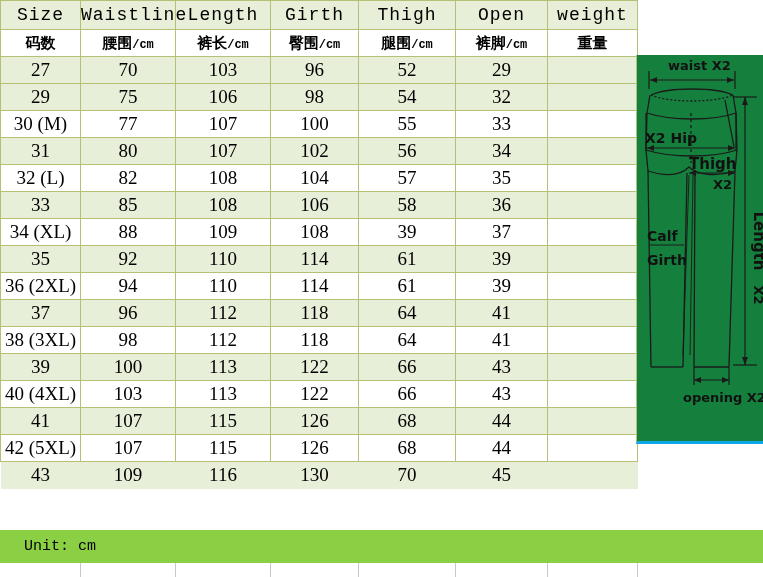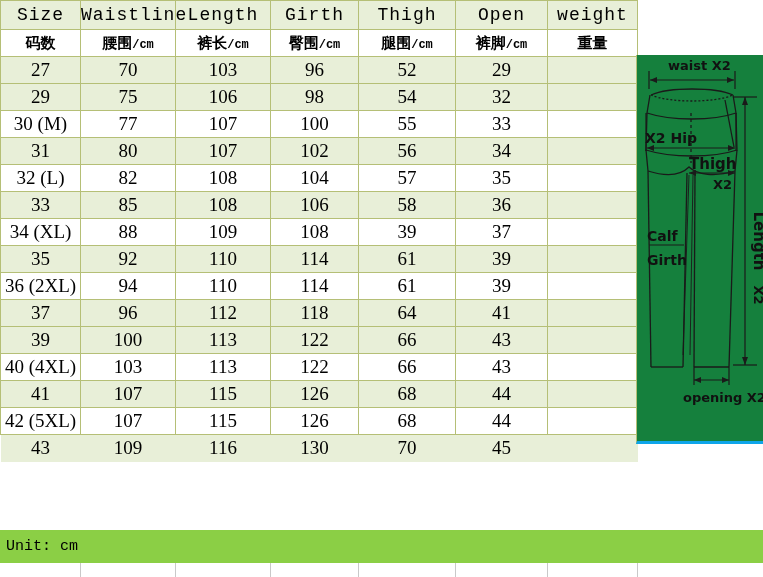--- a/index.html
+++ b/index.html
@@ -101,21 +101,21 @@
     top: 530px;
     width: 763px;
     height: 33px;
     background: #8bcf45;
     color: #000000;
     font-family: "Liberation Mono", "DejaVu Sans Mono", monospace;
     font-size: 15px;
     display: flex;
     align-items: center;
     box-sizing: border-box;
-    padding-left: 6px;
+    padding-left: 24px;
   }
   .footer-bar .unit-label { white-space: pre; }
   .footer-bar .note { white-space: pre; margin-left: 34px; }
 
   
   .bottom-strip {
     position: absolute;
     left: 0;
     top: 563px;
     width: 763px;
@@ -275,20 +275,30 @@
         <tr class="data alt">
           <td>37</td>
           <td>96</td>
           <td>112</td>
           <td>118</td>
           <td>64</td>
           <td>41</td>
           <td></td>
           <td class="tail" style="border: none; background: rgb(255, 255, 255);"></td>
         </tr>
+        <tr class="data">
+          <td>38 (3XL)</td>
+          <td>98</td>
+          <td>112</td>
+          <td>118</td>
+          <td>64</td>
+          <td>41</td>
+          <td></td>
+          <td class="tail" style="border: none; background: rgb(255, 255, 255);"></td>
+        </tr>
         <tr class="data alt">
           <td>39</td>
           <td>100</td>
           <td>113</td>
           <td>122</td>
           <td>66</td>
           <td>43</td>
           <td></td>
           <td class="tail" style="border: none; background: rgb(255, 255, 255);"></td>
         </tr>

